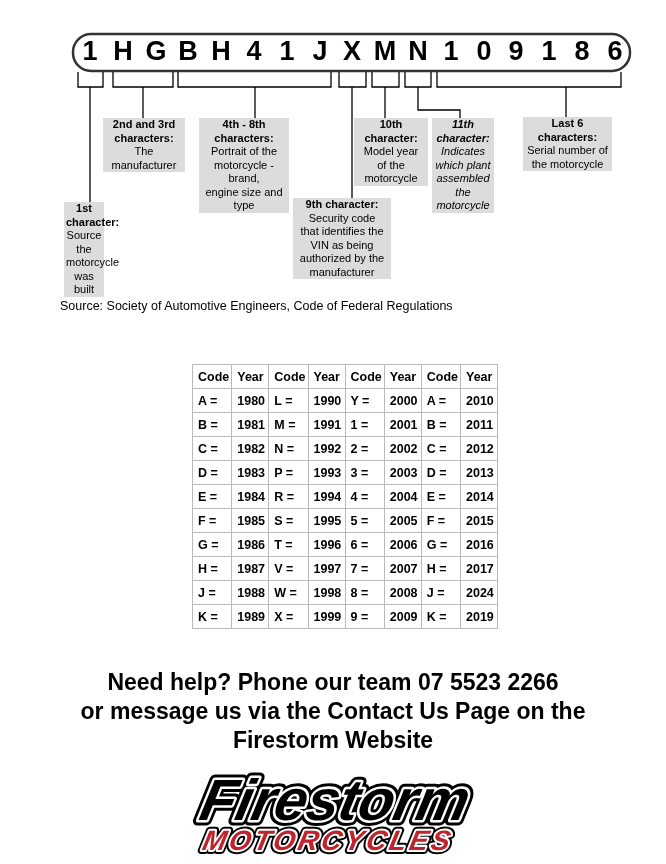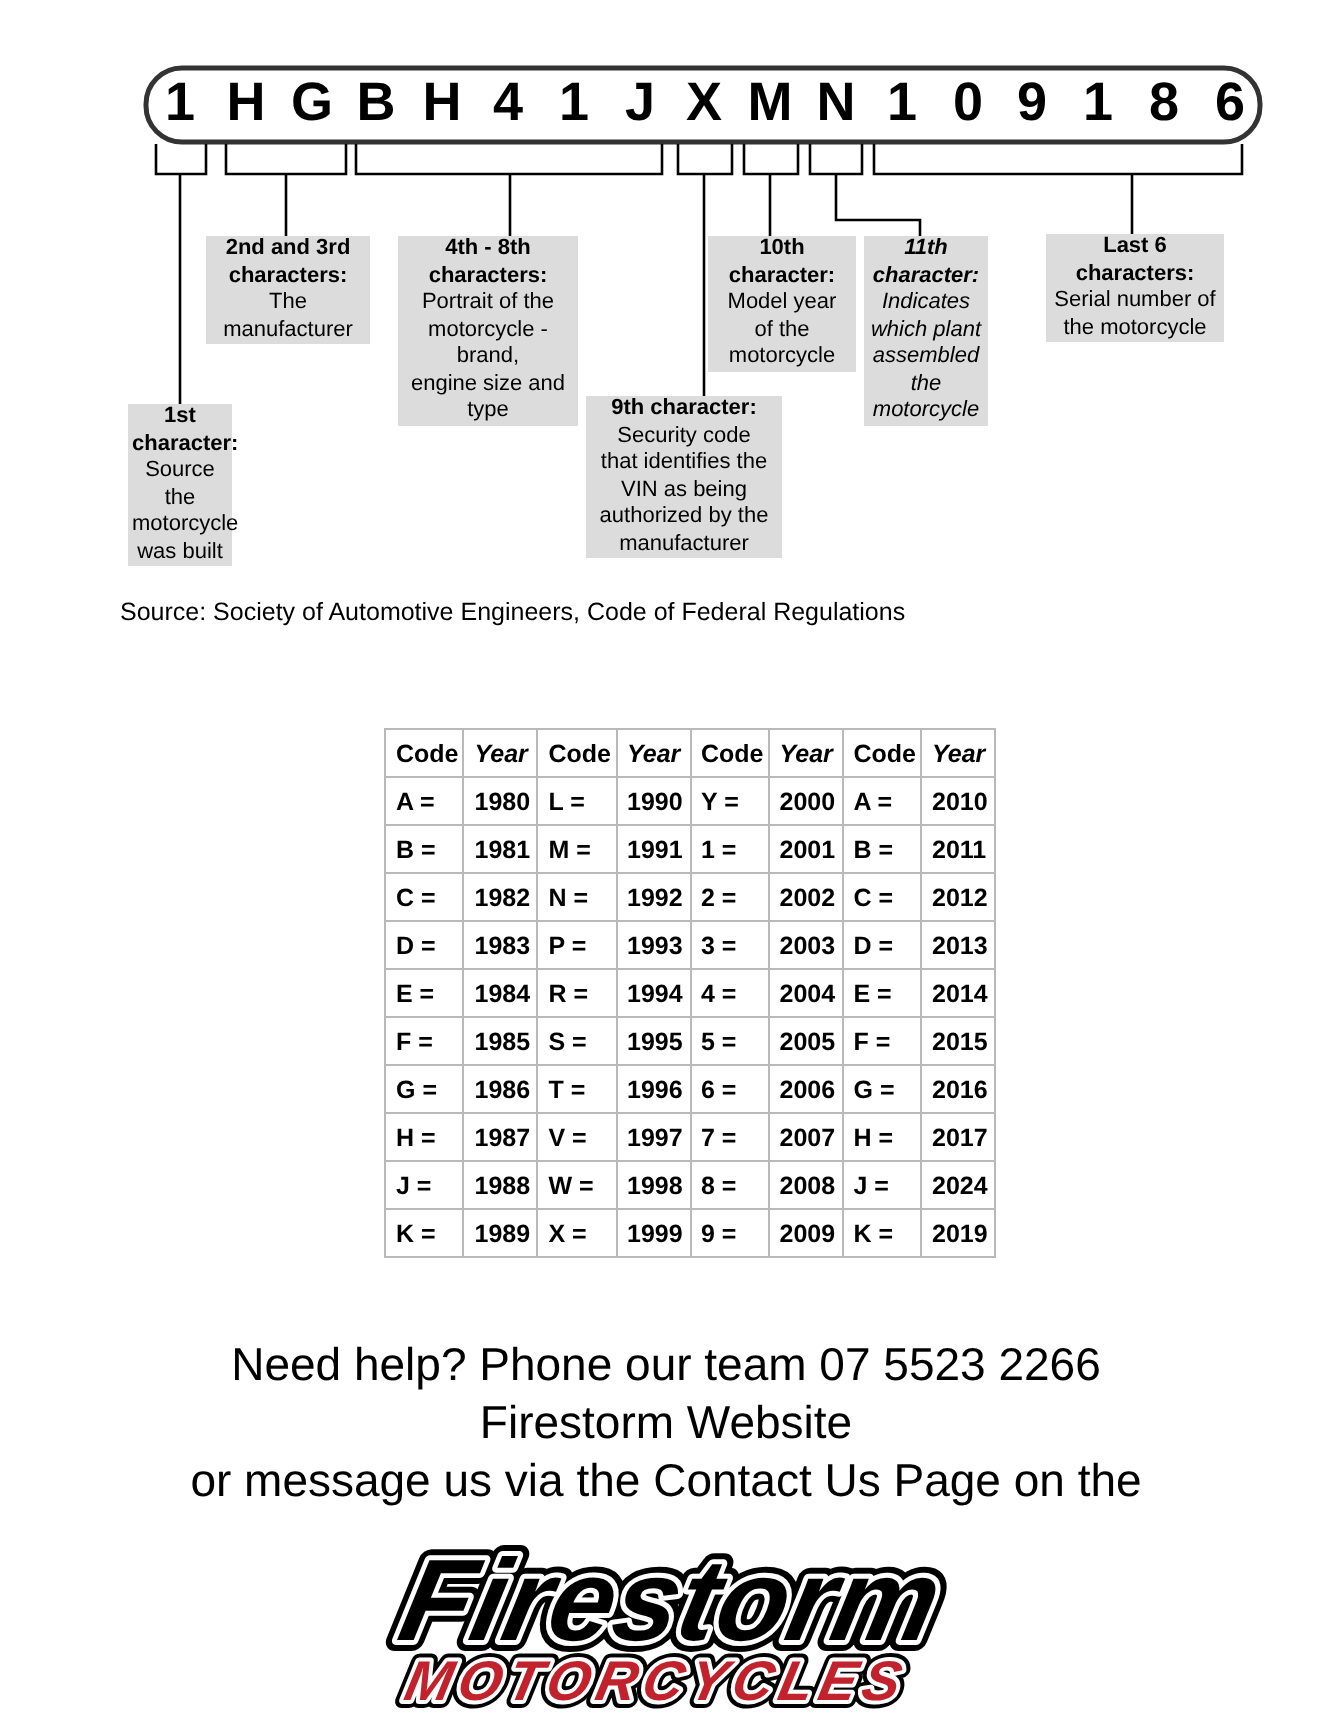--- a/index.html
+++ b/index.html
@@ -11,24 +11,24 @@
   .ann-box{position:absolute;background:#dcdcdc;text-align:center;font-size:11px;
            line-height:13.5px;padding:0 2px;box-sizing:border-box;}
   .ann-head{font-weight:bold;white-space:pre-line;}
   .ann-body{white-space:pre-line;}
   #source-note{position:absolute;left:60px;top:299px;font-size:12.5px;}
   
   #year-table{position:absolute;left:192px;top:364px;border-collapse:collapse;}
   #year-table th,#year-table td{border:1px solid #b9b9b9;font-size:12.5px;font-weight:bold;
       text-align:left;padding:3px 2px 3px 5px;height:17px;background:#fff;}
   #year-table .col-code{width:30px;}
-  #year-table .col-year{width:29px;font-style:italic;}
+  #year-table .col-year{width:29px;}
   
   #help-block{position:absolute;left:0;top:668px;width:666px;text-align:center;
-      font-weight:normal;font-size:23px;line-height:29px;}
+      font-weight:bold;font-size:23px;line-height:29px;}
   
   #logo-svg{position:absolute;left:145px;top:766px;}
   .logo-txt{font-family:"Liberation Sans",sans-serif;font-style:italic;font-weight:bold;}
 </style>
 </head>
 <body>
 
 <div id="page">
 
   <svg id="vin-svg" width="666" height="300" viewBox="0 0 666 300">
@@ -65,21 +65,21 @@
       <path d="M90 87 V202"></path>
       <path d="M143 87 V118"></path>
       <path d="M255 87 V118"></path>
       <path d="M352 87 V198"></path>
       <path d="M385 87 V118"></path>
       <path d="M418 87 V110 H460 V118"></path>
       <path d="M566 87 V117"></path>
     </g>
   </svg>
 
-  <div class="ann-box" style="left:64px;top:202px;width:52px;">
+  <div class="ann-box" style="left:64px;top:202px;width:40px;">
     <div class="ann-head">1st
 character:</div>
     <div class="ann-body">Source the
 motorcycle
 was built</div>
   </div>
   <div class="ann-box" style="left:103px;top:118px;width:82px;">
     <div class="ann-head">2nd and 3rd
 characters:</div>
     <div class="ann-body">The
@@ -237,22 +237,22 @@
           <td>9 =</td>
           <td>2009</td>
           <td>K =</td>
           <td>2019</td>
       </tr>
     </tbody>
   </table>
 
   <div id="help-block">
     <div>Need help?  Phone our team 07 5523 2266</div>
+    <div>or message us via the Contact Us Page on the</div>
     <div>Firestorm Website</div>
-    <div>or message us via the Contact Us Page on the</div>
   </div>
 
   <svg id="logo-svg" width="390" height="94" viewBox="0 0 390 94">
     <g transform="translate(16,0) skewX(-12)">
       <text class="logo-txt" x="48" y="54" font-size="58" stroke="#000" stroke-width="11" stroke-linejoin="round" fill="#000">Firestorm</text>
       <text class="logo-txt" x="48" y="54" font-size="58" stroke="#fff" stroke-width="5" stroke-linejoin="round" paint-order="stroke" fill="#000">Firestorm</text>
       <text class="logo-txt" x="58" y="84" font-size="28" letter-spacing="3" stroke="#000" stroke-width="8" stroke-linejoin="round" fill="#000">MOTORCYCLES</text>
       <text class="logo-txt" x="58" y="84" font-size="28" letter-spacing="3" stroke="#fff" stroke-width="4" stroke-linejoin="round" paint-order="stroke" fill="#c1222b">MOTORCYCLES</text>
     </g>
   </svg>

